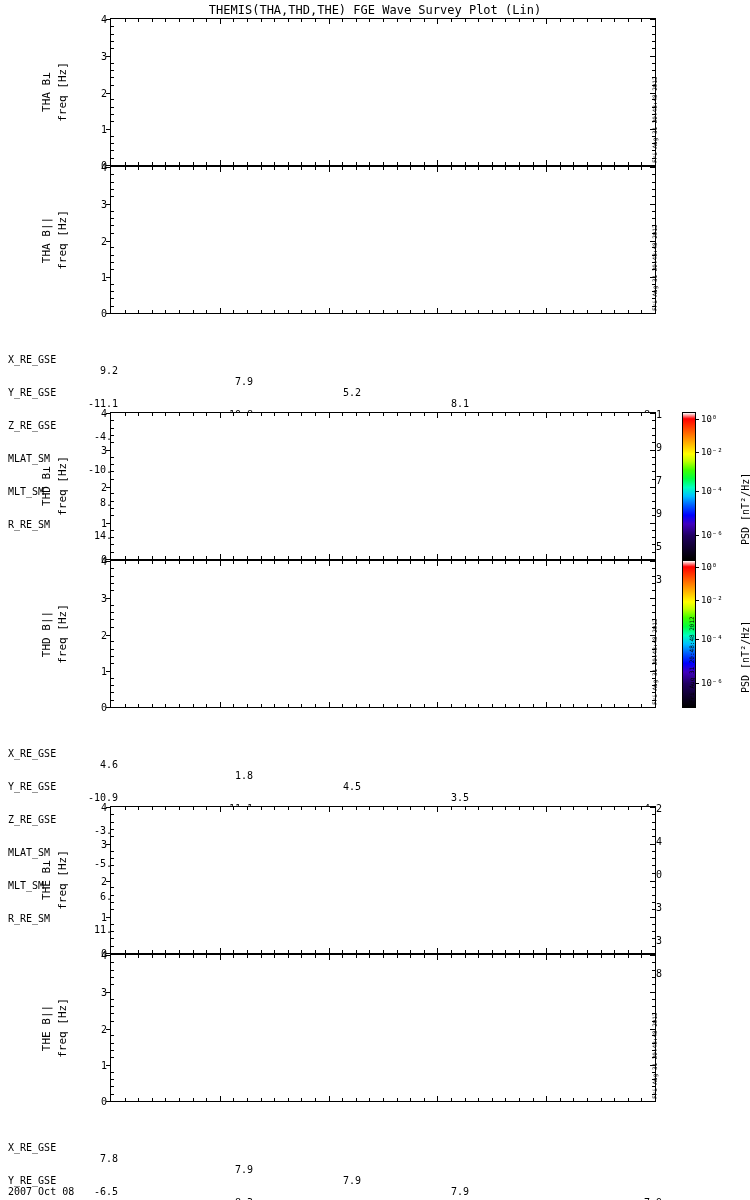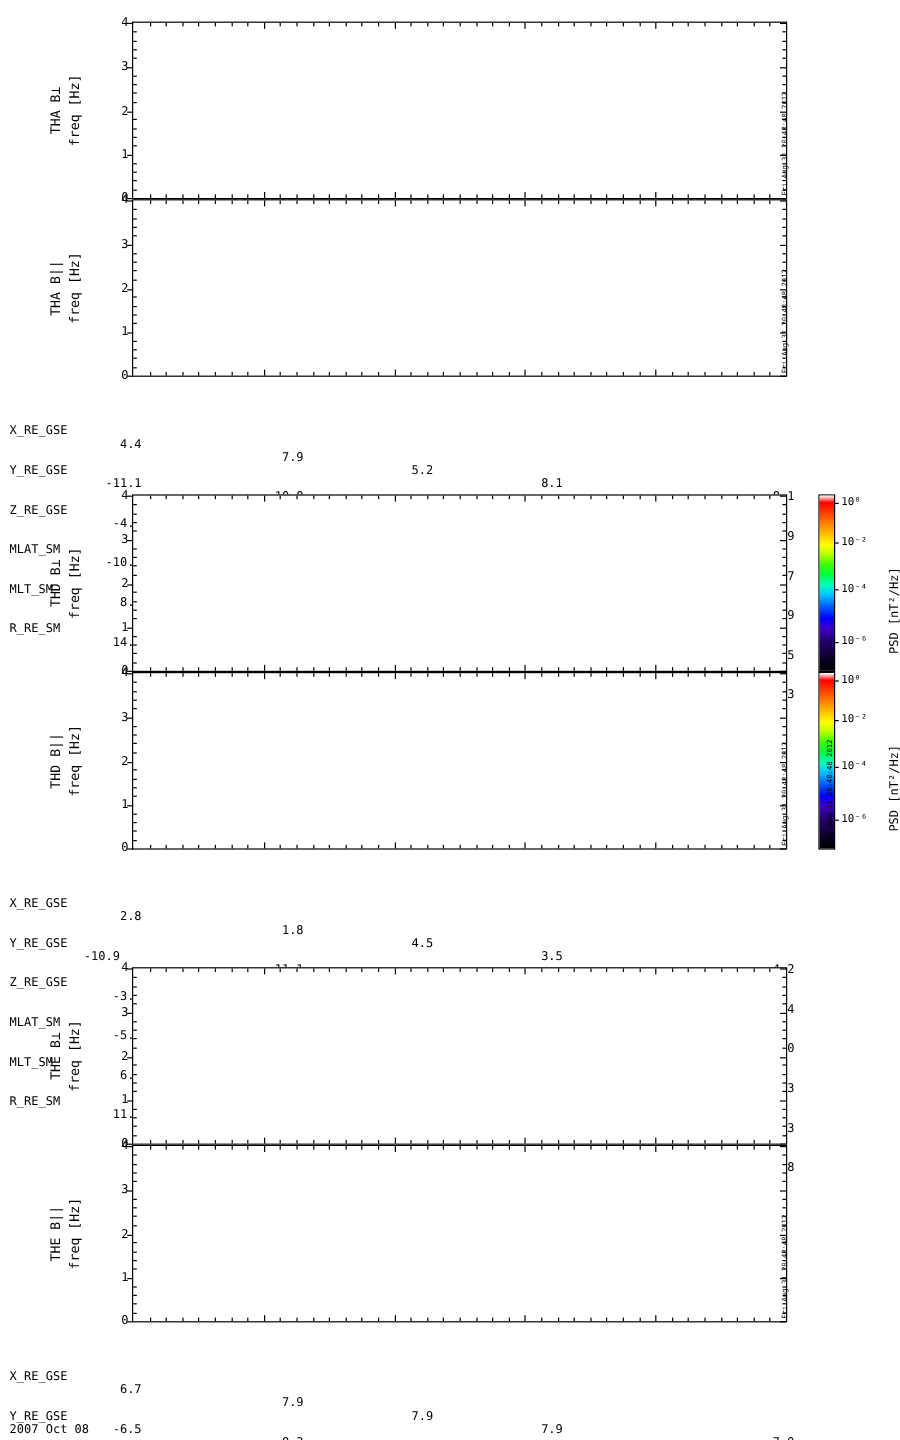--- a/index.html
+++ b/index.html
@@ -171,20 +171,21 @@
     font-size: 10px;
     line-height: 11px;
     white-space: pre;
   }
 </style>
 </head>
 <body>
 
 <div class="page">
 
+  <div class="title">THEMIS(THA,THD,THE)  FGE Wave Survey Plot (Lin)</div>
 
   <div class="panel" style="left:110px; top:18px; width:546px; height:148px;">
     <div class="plotarea">
       <div class="ytick" style="top:0px;"></div>
       <div class="ytick" style="top:36.75px;"></div>
       <div class="ytick" style="top:73.5px;"></div>
       <div class="ytick" style="top:110.25px;"></div>
       <div class="ytick" style="top:146px;"></div>
       <div class="ytick right" style="top:0px;"></div>
       <div class="ytick right" style="top:36.75px;"></div>
@@ -449,21 +450,21 @@
   <div class="ytitle" style="left:40px; top:314px; width:148px;">
     <span>THA B||</span>
   </div>
   <div class="ytitle" style="left:56px; top:314px; width:148px;">
     <span>freq [Hz]</span>
   </div>
 
   <div class="ephem" style="left:8px; top:321px; width:700px;">
     <div class="row">
       <span class="lbl">X_RE_GSE</span>
-      <span class="val" style="left:76px; width:34px;">4.4</span>
+      <span class="val" style="left:76px; width:34px;">9.2</span>
       <span class="val" style="left:211px; width:34px;">7.9</span>
       <span class="val" style="left:319px; width:34px;">5.2</span>
       <span class="val" style="left:427px; width:34px;">8.1</span>
       <span class="val" style="left:620px; width:34px;">8.1</span>
     </div>
     <div class="row">
       <span class="lbl">Y_RE_GSE</span>
       <span class="val" style="left:70px; width:40px;">-11.1</span>
       <span class="val" style="left:205px; width:40px;">-10.8</span>
       <span class="val" style="left:313px; width:40px;">-10.5</span>
@@ -773,29 +774,29 @@
   <div class="ytitle" style="left:40px; top:708px; width:148px;">
     <span>THD B||</span>
   </div>
   <div class="ytitle" style="left:56px; top:708px; width:148px;">
     <span>freq [Hz]</span>
   </div>
 
   <div class="ephem" style="left:8px; top:715px; width:700px;">
     <div class="row">
       <span class="lbl">X_RE_GSE</span>
-      <span class="val" style="left:76px; width:34px;">2.8</span>
+      <span class="val" style="left:76px; width:34px;">4.6</span>
       <span class="val" style="left:211px; width:34px;">1.8</span>
       <span class="val" style="left:319px; width:34px;">4.5</span>
       <span class="val" style="left:427px; width:34px;">3.5</span>
       <span class="val" style="left:620px; width:34px;">4.2</span>
     </div>
     <div class="row">
       <span class="lbl">Y_RE_GSE</span>
-      <span class="val" style="left:52px; width:40px;">-10.9</span>
+      <span class="val" style="left:70px; width:40px;">-10.9</span>
       <span class="val" style="left:205px; width:40px;">-11.1</span>
       <span class="val" style="left:313px; width:40px;">-11.2</span>
       <span class="val" style="left:421px; width:40px;">-11.3</span>
       <span class="val" style="left:614px; width:40px;">-11.4</span>
     </div>
     <div class="row">
       <span class="lbl">Z_RE_GSE</span>
       <span class="val" style="left:70px; width:40px;">-3.8</span>
       <span class="val" style="left:205px; width:40px;">-3.9</span>
       <span class="val" style="left:313px; width:40px;">-3.9</span>
@@ -1097,21 +1098,21 @@
   <div class="ytitle" style="left:40px; top:1102px; width:148px;">
     <span>THE B||</span>
   </div>
   <div class="ytitle" style="left:56px; top:1102px; width:148px;">
     <span>freq [Hz]</span>
   </div>
 
   <div class="ephem" style="left:8px; top:1109px; width:700px;">
     <div class="row">
       <span class="lbl">X_RE_GSE</span>
-      <span class="val" style="left:76px; width:34px;">6.7</span>
+      <span class="val" style="left:76px; width:34px;">7.8</span>
       <span class="val" style="left:211px; width:34px;">7.9</span>
       <span class="val" style="left:319px; width:34px;">7.9</span>
       <span class="val" style="left:427px; width:34px;">7.9</span>
       <span class="val" style="left:620px; width:34px;">7.9</span>
     </div>
     <div class="row">
       <span class="lbl">Y_RE_GSE</span>
       <span class="val" style="left:70px; width:40px;">-6.5</span>
       <span class="val" style="left:205px; width:40px;">-8.3</span>
       

